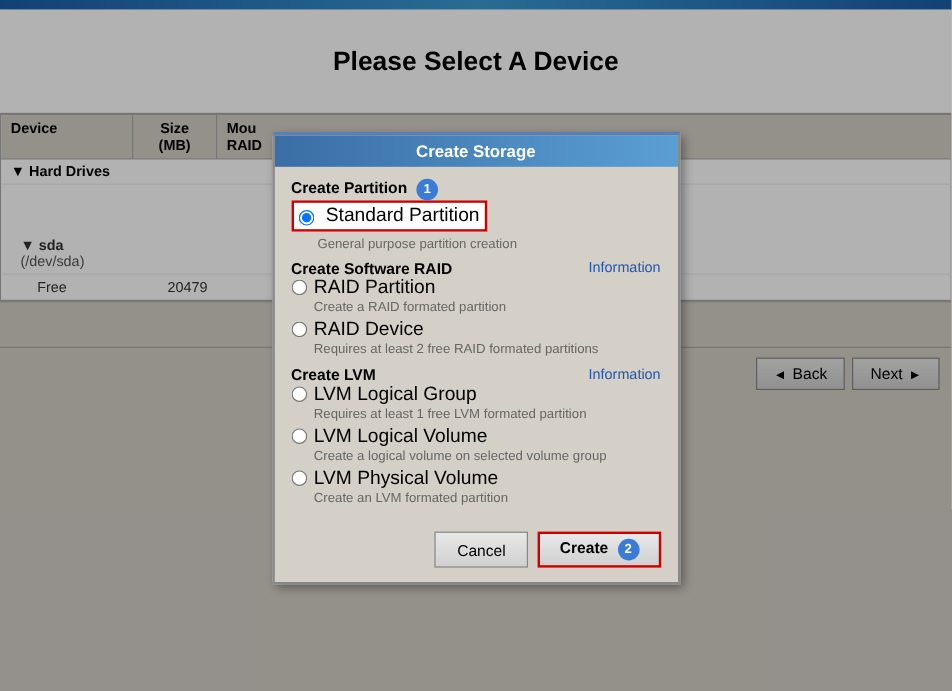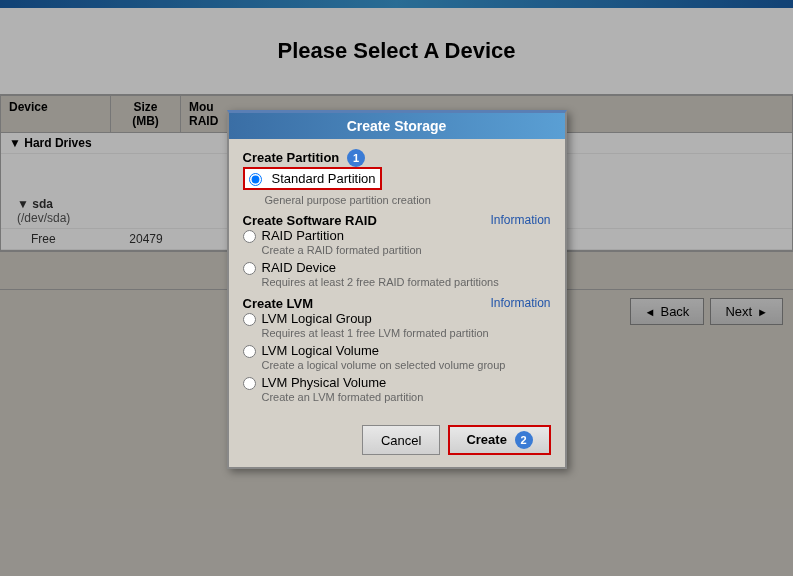--- a/index.html
+++ b/index.html
@@ -54,21 +54,21 @@
     .table-body {
       background: #ffffff;
     }
 
     .table-row {
       display: flex;
       border-bottom: 1px solid #eee;
       font-size: 12px;
     }
     .table-row .col-device { flex: 0 0 110px; padding: 3px 8px; }
-    .table-row .col-size { flex: 0 0 70px; padding: 3px 8px; text-align: center; }
+    .table-row .col-size { flex: 0 0 70px; padding: 3px 8px; text-align: right; }
     .table-row .col-mount { flex: 1; padding: 3px 8px; }
 
     .row-hard-drives { font-weight: bold; }
     .row-sda { font-weight: bold; color: #333; }
     .row-free { color: #333; }
 
     .indent-1 { padding-left: 16px !important; margin-top: 40px; }
     .indent-2 { padding-left: 30px !important; }
 
     
@@ -165,21 +165,21 @@
       margin-bottom: 2px;
     }
 
     .radio-option input[type=radio] {
       margin-top: 2px;
       margin-right: 6px;
       flex-shrink: 0;
     }
 
     .radio-label-group { display: flex; flex-direction: column; }
-    .radio-main-label { font-size: 13px; color: #000; }
+    .radio-main-label { font-size: 16px; color: #000; }
     .radio-sub-label { font-size: 11px; color: #666; margin-top: 1px; }
 
     
     .highlighted-option {
       border: 2px solid #cc0000;
       padding: 2px 4px;
       background: #fff;
       display: inline-flex;
       align-items: center;
       gap: 4px;

